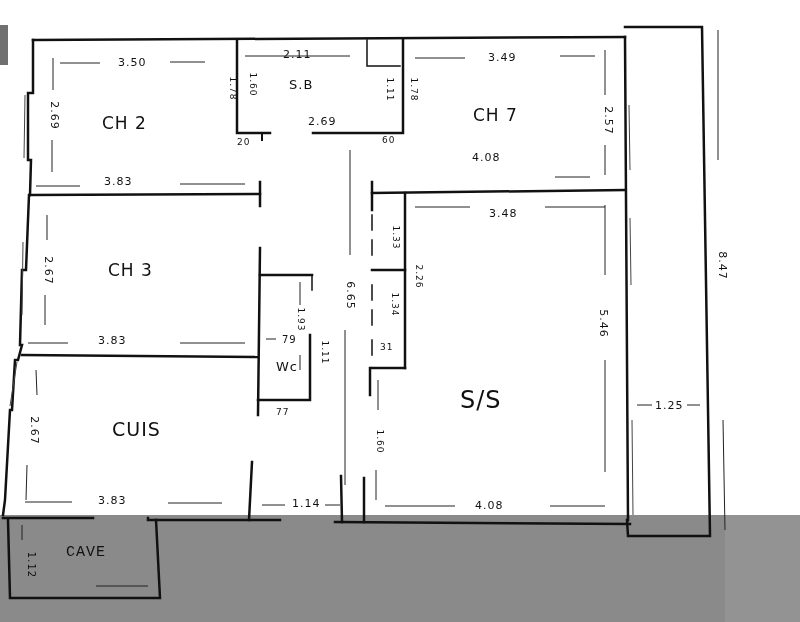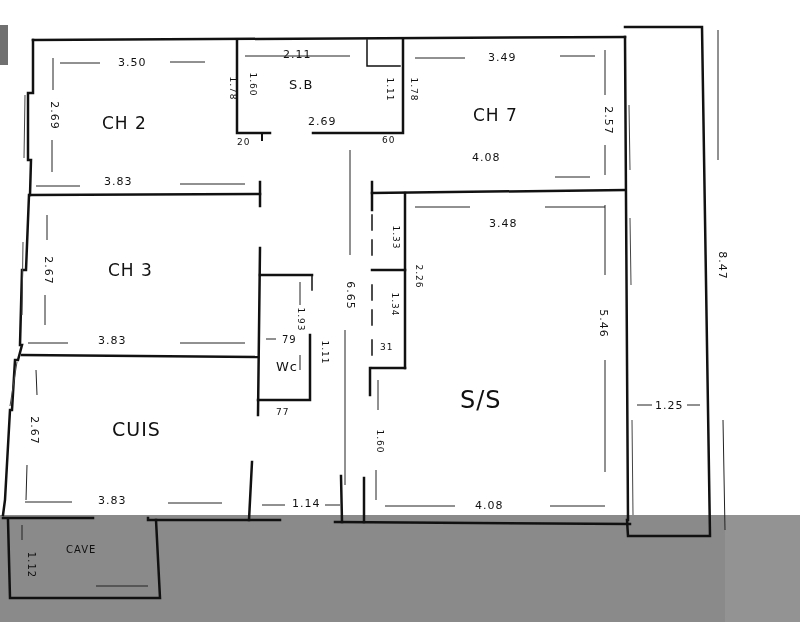--- a/index.html
+++ b/index.html
@@ -122,21 +122,21 @@
   <rect x="0" y="25" width="8" height="40" fill="#333" opacity="0.7"></rect>
 </svg>
 
 <div class="lbl room" style="left:102px;top:115px;">CH 2</div>
 <div class="lbl room" style="left:289px;top:78px;font-size:13px;">S.B</div>
 <div class="lbl room" style="left:473px;top:107px;">CH 7</div>
 <div class="lbl room" style="left:108px;top:262px;">CH   3</div>
 <div class="lbl room" style="left:276px;top:360px;font-size:13px;">Wc</div>
 <div class="lbl room" style="left:112px;top:420px;font-size:19px;">CUIS</div>
 <div class="lbl room" style="left:460px;top:388px;font-size:24px;">S/S</div>
-<div class="lbl room" style="left:66px;top:545px;font-size:10px;">CAVE</div>
+<div class="lbl room" style="left:66px;top:545px;font-size:15px;font-family:Liberation Mono, monospace;">CAVE</div>
 
 <div class="lbl dim" style="left:118px;top:57px;">3.50</div>
 <div class="lbl dim rot" style="left:40px;top:110px;">2.69</div>
 <div class="lbl dim" style="left:104px;top:176px;">3.83</div>
 
 <div class="lbl dim" style="left:283px;top:49px;">2.11</div>
 <div class="lbl dim" style="left:308px;top:116px;">2.69</div>
 <div class="lbl dim rot" style="left:240px;top:80px;font-size:9px;">1.60</div>
 <div class="lbl dim rot" style="left:220px;top:84px;font-size:9px;">1.78</div>
 <div class="lbl dim rot" style="left:377px;top:85px;font-size:9px;">1.11</div>
@@ -155,21 +155,21 @@
 <div class="lbl dim rot" style="left:383px;top:233px;font-size:9px;">1.33</div>
 <div class="lbl dim rot" style="left:406px;top:272px;font-size:9px;">2.26</div>
 <div class="lbl dim rot" style="left:382px;top:300px;font-size:9px;">1.34</div>
 <div class="lbl dim" style="left:380px;top:343px;font-size:9px;">31</div>
 
 <div class="lbl dim rot" style="left:288px;top:315px;font-size:9px;">1.93</div>
 <div class="lbl dim" style="left:282px;top:335px;font-size:10px;">79</div>
 <div class="lbl dim rot" style="left:312px;top:348px;font-size:9px;">1.11</div>
 <div class="lbl dim" style="left:276px;top:408px;font-size:9px;">77</div>
 
-<div class="lbl dim" style="left:489px;top:218px;">3.48</div>
+<div class="lbl dim" style="left:489px;top:208px;">3.48</div>
 <div class="lbl dim rot" style="left:589px;top:318px;">5.46</div>
 <div class="lbl dim rot" style="left:367px;top:437px;font-size:9px;">1.60</div>
 <div class="lbl dim" style="left:475px;top:500px;">4.08</div>
 
 <div class="lbl dim rot" style="left:20px;top:425px;">2.67</div>
 <div class="lbl dim" style="left:98px;top:495px;">3.83</div>
 <div class="lbl dim" style="left:292px;top:498px;">1.14</div>
 
 <div class="lbl dim" style="left:655px;top:400px;">1.25</div>
 <div class="lbl dim rot" style="left:708px;top:260px;">8.47</div>

